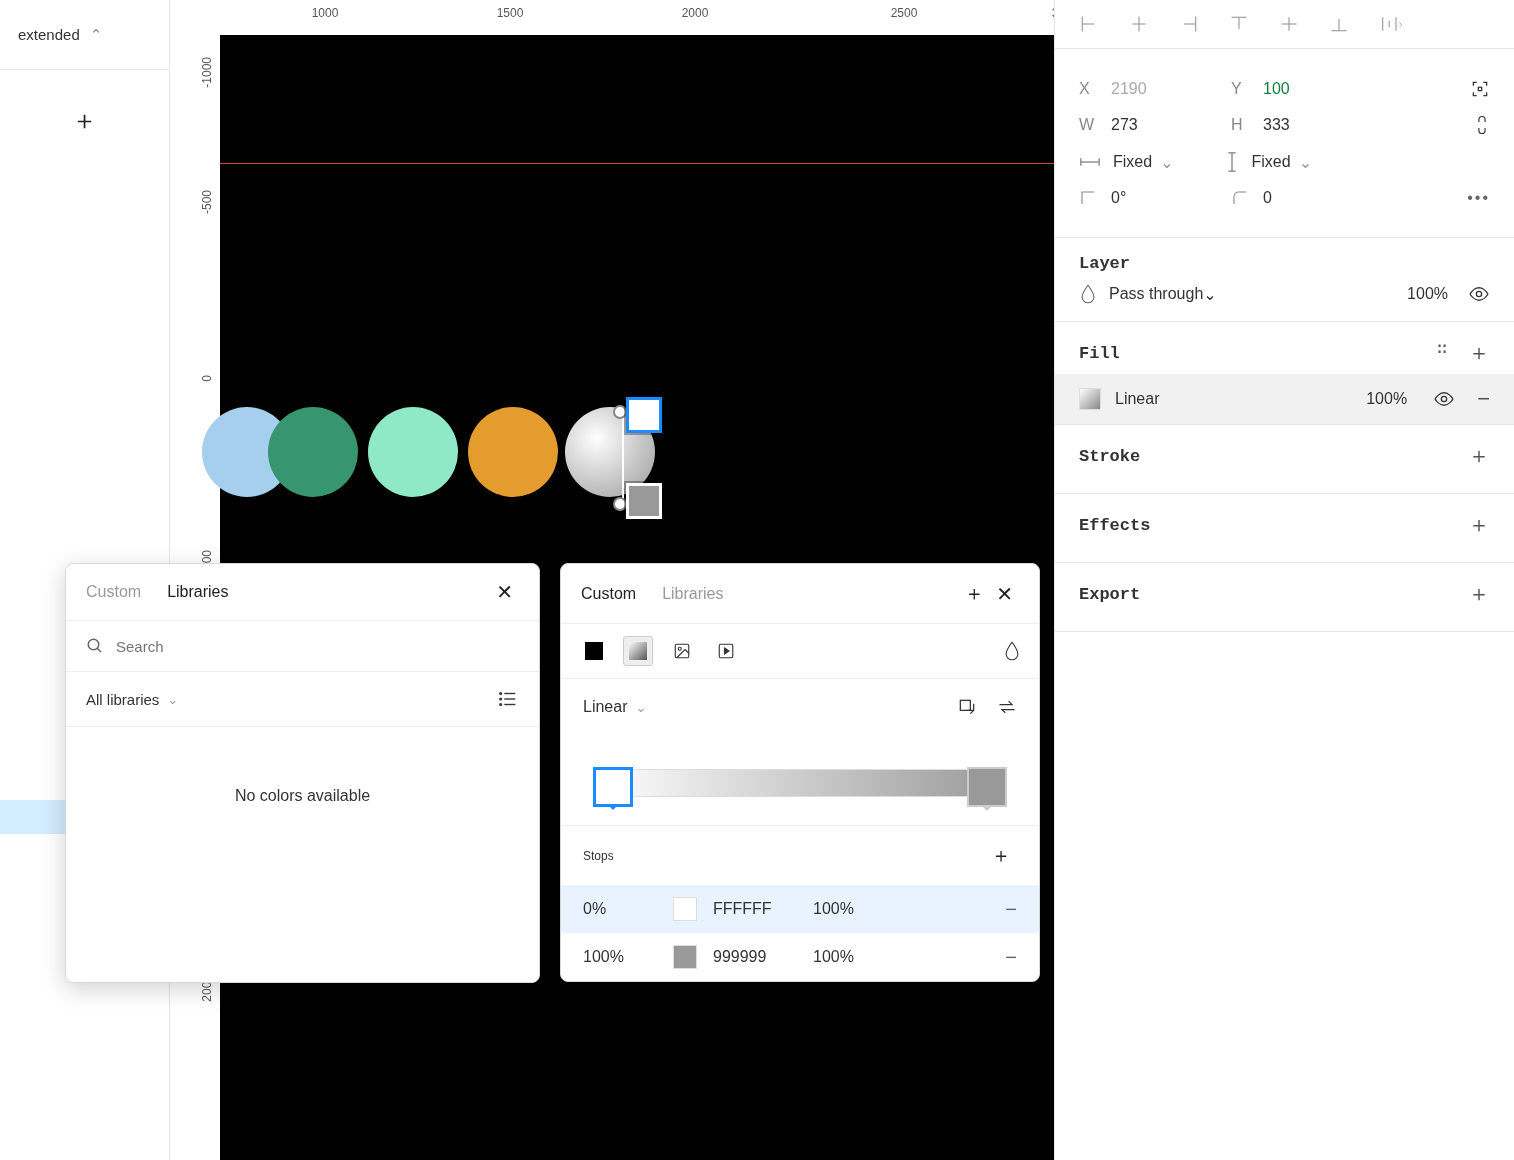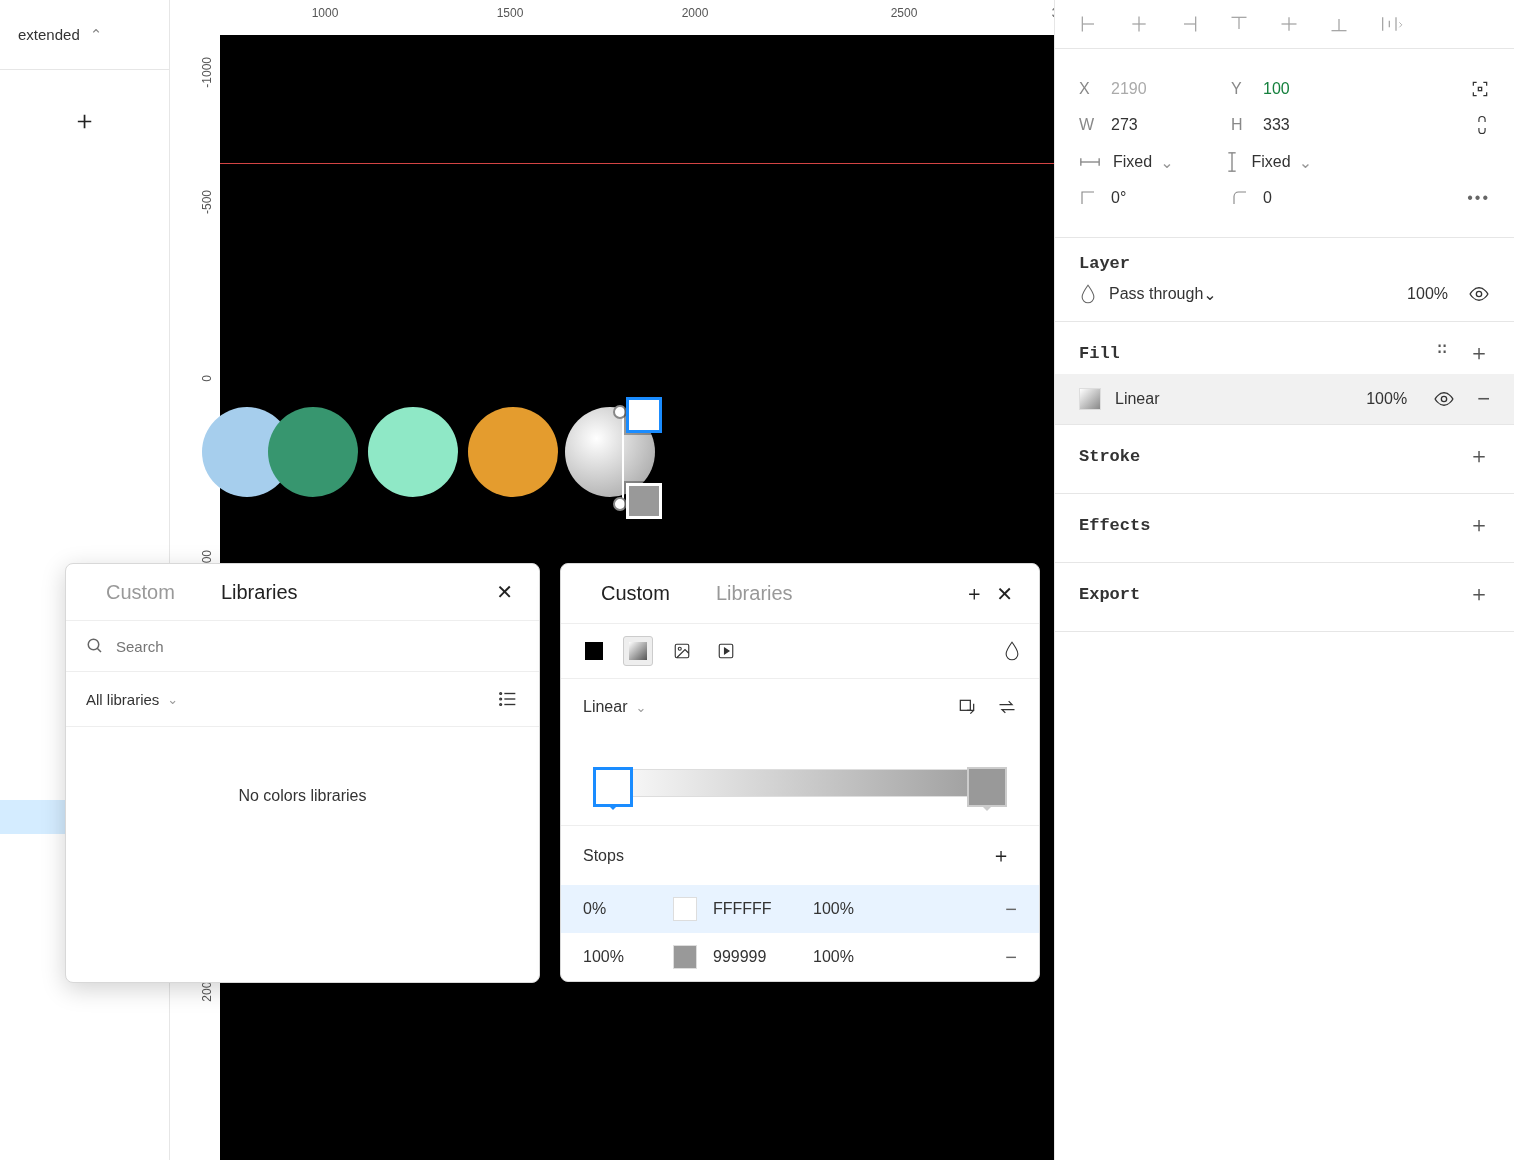--- a/index.html
+++ b/index.html
@@ -28,21 +28,21 @@
 
 .grad-obj { position: absolute; width: 90px; height: 90px; border-radius: 50%; background: radial-gradient(circle at 35% 35%, #fff, #999); }
 .grad-line { position: absolute; width: 2px; background: #fff; transform-origin: top; }
 .handle-sq { position: absolute; width: 36px; height: 36px; border: 3px solid #fff; box-shadow: 0 0 0 2px rgba(0,0,0,.3); }
 .handle-sq.sel { border-color: #1a8cff; }
 .handle-dot { position: absolute; width: 14px; height: 14px; background: #fff; border: 2px solid #888; border-radius: 50%; }
 
 
 .panel { position: absolute; background: #fff; border: 1px solid #d8d8d8; border-radius: 8px; box-shadow: 0 6px 24px rgba(0,0,0,0.18); }
 .panel-header { display: flex; align-items: center; padding: 16px 20px; border-bottom: 1px solid #eee; }
-.panel-header .tab { font-size: 20px; margin-right: 26px; color: #999; margin-left: 20px; }
+.panel-header .tab { font-size: 16px; margin-right: 26px; color: #999; }
 .panel-header .tab.active { color: #222; font-weight: 500; }
 .panel-header .spacer { flex: 1; }
 .panel-close, .panel-plus { font-size: 20px; color: #222; cursor: default; padding: 0 6px; }
 
 
 .lib-panel { left: 65px; top: 563px; width: 475px; height: 420px; }
 .search-row { padding: 16px 20px; display: flex; align-items: center; border-bottom: 1px solid #eee; }
 .search-row input { border: none; outline: none; font-size: 15px; flex: 1; margin-left: 12px; }
 .lib-row { padding: 16px 20px; display: flex; align-items: center; border-bottom: 1px solid #eee; }
 .lib-row .lbl { font-size: 15px; }
@@ -161,21 +161,21 @@
     <span class="spacer" style="flex:1"></span>
     <svg width="22" height="22" viewBox="0 0 24 24" fill="none" stroke="#333" stroke-width="1.5">
         <line x1="8" y1="6" x2="20" y2="6"></line>
         <line x1="8" y1="12" x2="20" y2="12"></line>
         <line x1="8" y1="18" x2="20" y2="18"></line>
         <circle cx="4" cy="6" r="1"></circle>
         <circle cx="4" cy="12" r="1"></circle>
         <circle cx="4" cy="18" r="1"></circle>
       </svg>
   </div>
-  <div class="lib-empty">No colors libraries</div>
+  <div class="lib-empty">No colors available</div>
 </div>
 
 <div class="panel cust-panel">
   <div class="panel-header">
     <span class="tab active">Custom</span>
     <span class="tab">Libraries</span>
     <span class="spacer"></span>
     <span class="panel-plus">＋</span>
     <span class="panel-close">✕</span>
   </div>
@@ -219,21 +219,21 @@
       </svg>
   </div>
   <div class="gradient-editor">
     <div style="position:relative;">
       <div class="gradient-stop sel" style="left:30px;background:#fff"></div>
       <div class="gradient-stop" style="left:calc(100% - 30px);background:#999"></div>
       <div class="gradient-bar"></div>
     </div>
   </div>
   <div class="stops-header">
-    <span style="font-size:16px">Stops</span>
+    <span style="font-size:12px">Stops</span>
     <span style="flex:1"></span>
     <span class="panel-plus">＋</span>
   </div>
   <div class="stop-row sel">
     <span class="pos">0%</span>
     <span class="swatch" style="background:#fff"></span>
     <span class="hex">FFFFFF</span>
     <span class="opa">100%</span>
     <span class="minus">−</span>
   </div>

